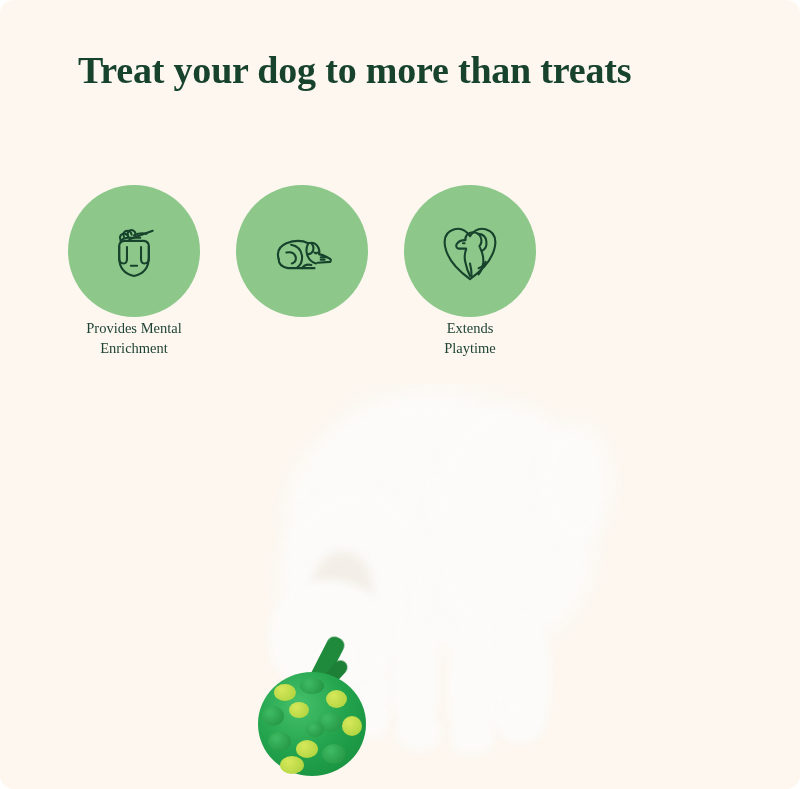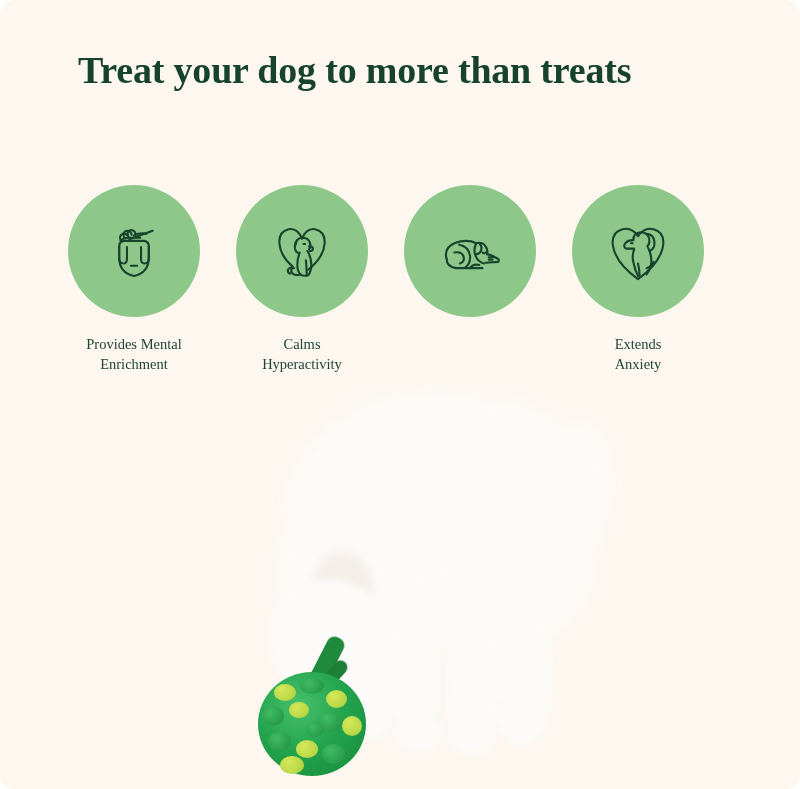--- a/index.html
+++ b/index.html
@@ -68,21 +68,21 @@
   }
   .benefit-circle svg * {
     stroke: #17432D;
     fill: none;
     stroke-width: 2.1;
     stroke-linecap: round;
     stroke-linejoin: round;
     vector-effect: non-scaling-stroke;
   }
   .benefit-label {
-    margin-top: 17px;
+    margin-top: 1px;
     font-family: "Liberation Serif", "DejaVu Serif", serif;
     font-size: 14.5px;
     line-height: 20px;
     color: #1F4334;
     text-align: center;
     width: 150px;
     white-space: pre-line;
   }
 
   
@@ -274,51 +274,20 @@
 
             <path d="M44 35 L74 24"></path>
             <path d="M50 30 Q58 26 66 28"></path>
           </svg>
         </span>
       </div>
       <div class="benefit-label">Provides Mental
 Enrichment</div>
     </div>
 
-    <div class="benefit">
-      <div class="benefit-circle">
-        <span>
-          <svg viewBox="0 0 100 100">
-
-            <path d="M50 34 Q44 20 33 22 Q20 25 21 40 Q22 56 38 70"></path>
-            <path d="M50 34 Q56 20 67 22 Q80 25 79 40 Q78 58 58 74"></path>
-
-            <path d="M42 42 Q42 34 50 33 Q58 33 60 39 Q62 44 59 48"></path>
-
-            <path d="M44 36 Q40 40 41 47 Q42 52 46 53"></path>
-
-            <path d="M52 41 L54 41"></path>
-
-            <path d="M59 44 Q64 44 64 47 Q64 50 60 50"></path>
-
-            <path d="M47 52 Q44 60 44 68 Q44 76 48 80"></path>
-            <path d="M57 50 Q62 58 62 68 Q62 76 58 81"></path>
-
-            <path d="M55 62 Q56 72 56 80"></path>
-
-            <path d="M48 80 Q42 82 38 79 Q35 76 37 72"></path>
-            <path d="M40 72 Q34 70 32 74 Q31 78 35 79"></path>
-
-            <path d="M48 80 Q52 83 58 81"></path>
-          </svg>
-        </span>
-      </div>
-      <div class="benefit-label">Calms
-Hyperactivity</div>
-    </div>
 
     <div class="benefit">
       <div class="benefit-circle">
         <span>
           <svg viewBox="0 0 100 100">
 
             <path d="M20 60 Q16 46 30 40 Q46 34 58 40"></path>
             <path d="M20 60 Q20 70 32 72 L66 72"></path>
 
             <path d="M36 42 Q48 44 50 56 Q51 66 44 71"></path>
@@ -362,21 +331,21 @@
 
             <path d="M63 46 Q68 56 67 66 Q66 74 61 80"></path>
 
             <path d="M61 72 Q68 70 70 64"></path>
 
             <path d="M50 66 Q52 74 52 82"></path>
           </svg>
         </span>
       </div>
       <div class="benefit-label">Extends
-Anxiety</div>
+Playtime</div>
     </div>
 
   </div>
 
   <div class="photo">
     <span class="vh">White fluffy dog bending down to play with a green snuffle treat ball toy</span>
     <div class="photo-stage">
 
       <div class="fur softer body-hump"></div>
       <div class="fur soft body-main"></div>

